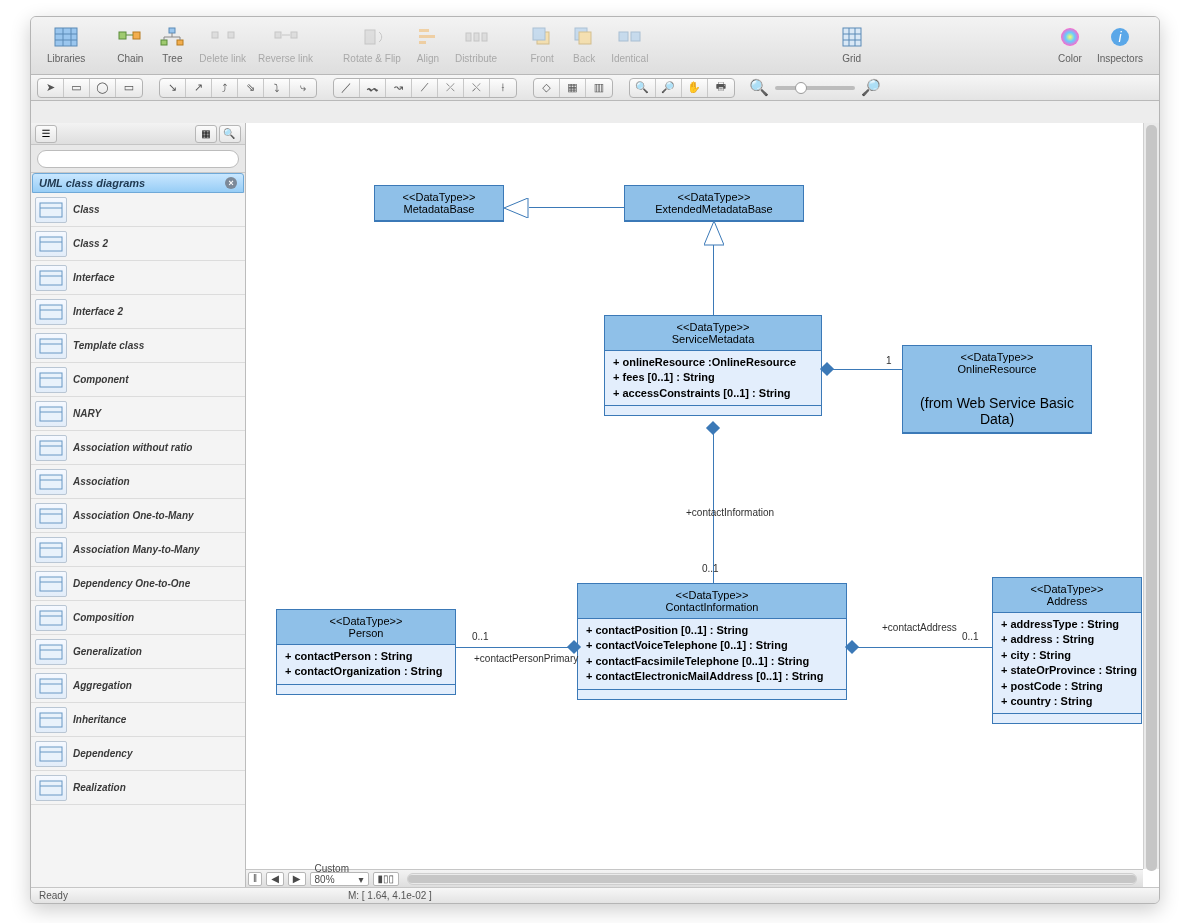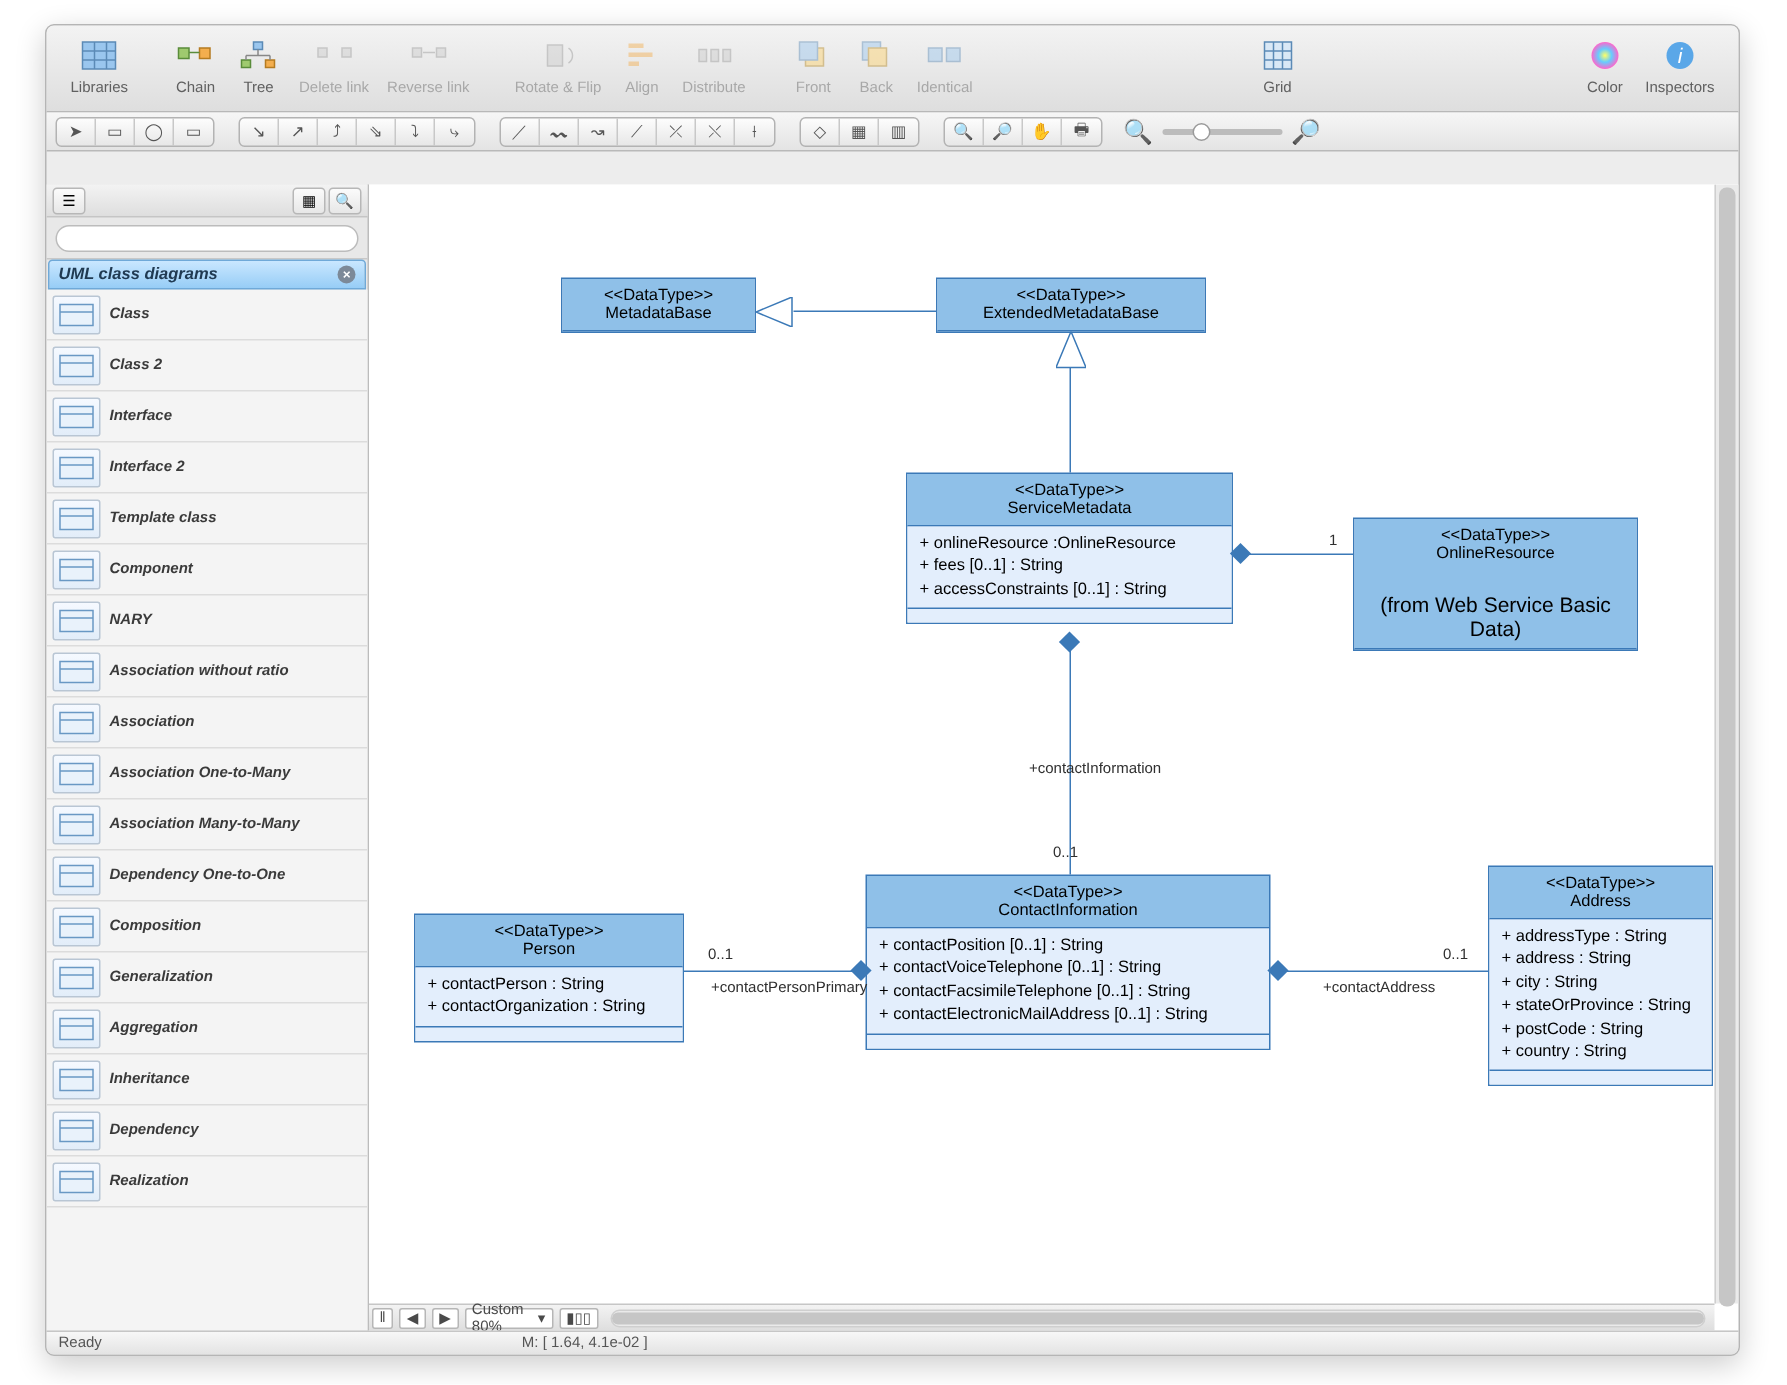--- a/index.html
+++ b/index.html
@@ -48,21 +48,21 @@
 
 
 .canvas-wrap { flex: 1; position: relative; background: #fff; overflow: hidden; }
 .canvas { position: absolute; inset: 0 16px 18px 0; background: #fff; }
 .uml-box { position: absolute; border: 1px solid #3b79b7; font-size: 11px; }
 .uml-head { background: #8fc0e8; text-align: center; padding: 5px 6px; border-bottom: 1px solid #3b79b7; }
 .uml-stereo { font-size: 11px; }
 .uml-name { font-size: 11px; }
 .uml-sub { font-size: 14px; margin-top: 20px; }
 .uml-body { background: #e3eefc; padding: 4px 8px; line-height: 1.4; }
-.uml-body .row { white-space: nowrap; }
+.uml-body .row { white-space: nowrap; font-weight: bold; }
 .uml-foot { background: #e3eefc; border-top: 1px solid #3b79b7; height: 10px; }
 .line { position: absolute; background: #3b79b7; }
 .diamond { position: absolute; width: 10px; height: 10px; background: #3b79b7; transform: rotate(45deg); }
 .rel-label { position: absolute; font-size: 10px; color: #2f2f2f; }
 .v-scroll { position: absolute; right: 0; top: 0; bottom: 18px; width: 16px; background: #eaeaea; border-left: 1px solid #cfcfcf; }
 .v-thumb { position: absolute; left: 2px; right: 2px; top: 2px; height: 100%; background: #c6c6c6; border-radius: 5px; }
 
 
 .canvas-bottom { position: absolute; left: 0; right: 16px; bottom: 0; height: 18px; background: linear-gradient(#f3f3f3,#dedede); border-top: 1px solid #c6c6c6; display: flex; align-items: center; font-size: 10px; color: #4a4a4a; }
 .cb-box { border: 1px solid #b6b6b6; height: 14px; padding: 0 4px; margin: 0 2px; display: flex; align-items: center; background: #fff; border-radius: 2px; }
@@ -567,33 +567,33 @@
         <div class="rel-label" style="left:456px; top:440px;">0..1</div>
 
         <div class="line" style="left:210px; top:524px; width:115px; height:1px;"></div>
         <div class="diamond" style="left:323px; top:519px;"></div>
         <div class="rel-label" style="left:226px; top:508px;">0..1</div>
         <div class="rel-label" style="left:228px; top:530px;">+contactPersonPrimary</div>
 
         <div class="line" style="left:609px; top:524px; width:137px; height:1px;"></div>
         <div class="diamond" style="left:601px; top:519px;"></div>
         <div class="rel-label" style="left:716px; top:508px;">0..1</div>
-        <div class="rel-label" style="left:636px; top:530px;">+contactAddress</div>
+        <div class="rel-label" style="left:636px; top:499px;">+contactAddress</div>
 
       </div>
 
       <div class="v-scroll">
           <div class="v-thumb"></div>
         </div>
 
       <div class="canvas-bottom">
         <div class="cb-box">‖</div>
         <div class="cb-box">◀</div>
         <div class="cb-box">▶</div>
-        <div class="cb-box" style="width:59px;">
+        <div class="cb-box" style="width:59px;align-items:flex-end;">
             <span>Custom 80%</span> 
             <span style="margin-left:auto">▾</span>
           </div>
         <div class="cb-box">▮▯▯</div>
         <div class="h-scroll">
             <div class="h-thumb"></div>
           </div>
       </div>
     </div>
   </div>

